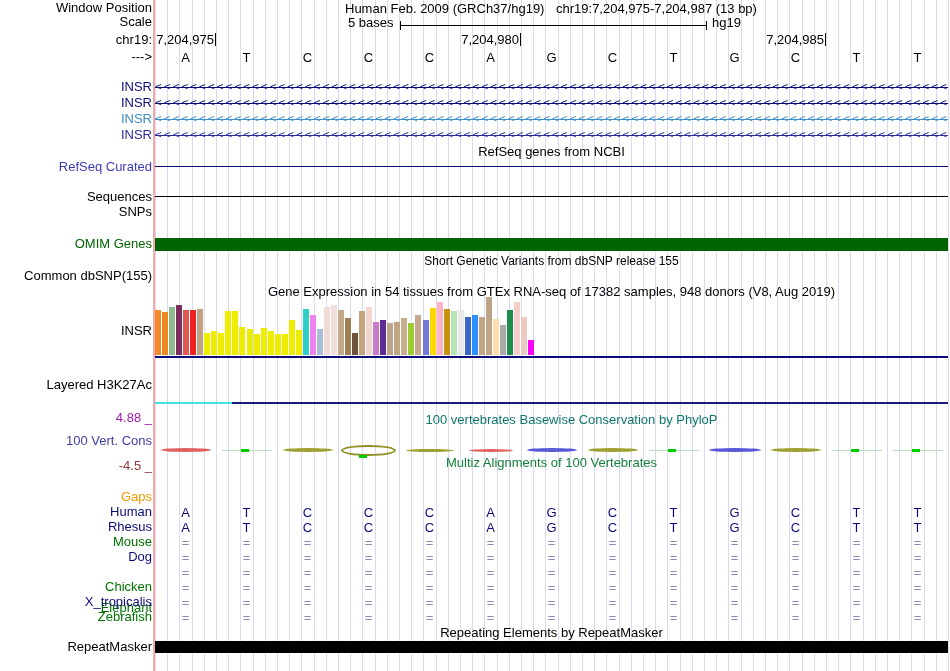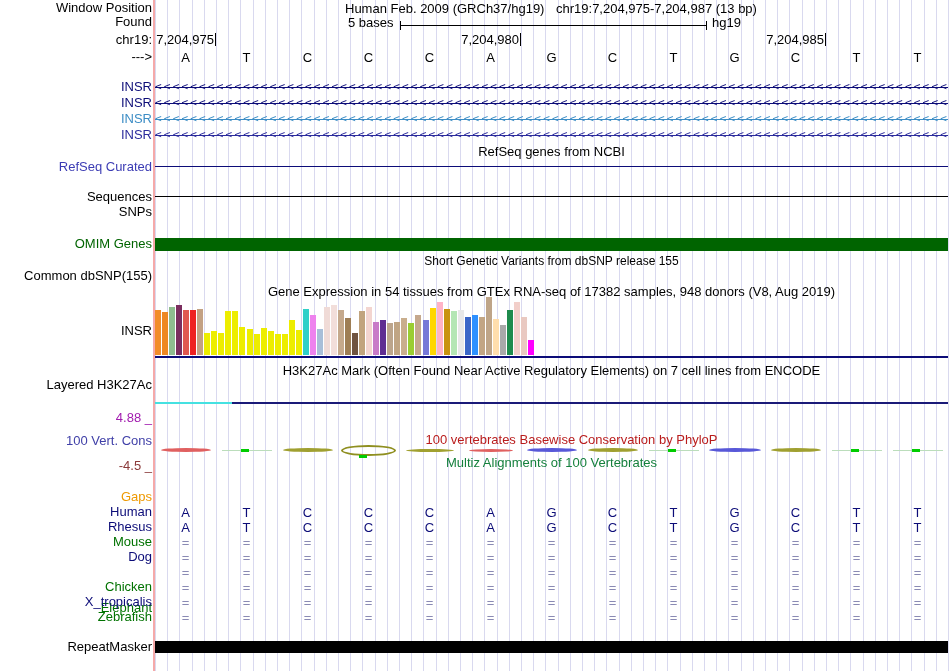--- a/index.html
+++ b/index.html
@@ -35,21 +35,21 @@
 
 <div class="browser">
 
   <div class="grid"></div>
   <div class="pink-line"></div>
 
   <div class="llabel" style="top:1px">Window Position</div>
   <div class="abs" style="left:345px; top:1px">Human Feb. 2009 (GRCh37/hg19)</div>
   <div class="abs" style="left:556px; top:1px">chr19:7,204,975-7,204,987 (13 bp)</div>
 
-  <div class="llabel" style="top:15px">Found</div>
+  <div class="llabel" style="top:15px">Scale</div>
   <div class="abs" style="left:348px; top:15px">5 bases</div>
   <div class="hline" style="left:400px; top:25px; width:307px; height:1px"></div>
   <div class="hline" style="left:400px; top:21px; width:1px; height:9px"></div>
   <div class="hline" style="left:706px; top:21px; width:1px; height:9px"></div>
   <div class="abs" style="left:712px; top:15px">hg19</div>
 
   <div class="llabel" style="top:33px">chr19:</div>
   <div class="rulnum" style="left:126px; top:33px">7,204,975</div>
   <div class="tick" style="left:215px; top:33px"></div>
   <div class="rulnum" style="left:431px; top:33px">7,204,980</div>
@@ -155,27 +155,26 @@
       <div class="gtex-bar" style="left: 330.88px; height: 58px; background: rgb(191, 165, 136);"></div>
       <div class="gtex-bar" style="left: 337.92px; height: 36px; background: rgb(255, 222, 173);"></div>
       <div class="gtex-bar" style="left: 344.96px; height: 30px; background: rgb(169, 169, 169);"></div>
       <div class="gtex-bar" style="left: 352px; height: 45px; background: rgb(31, 139, 77);"></div>
       <div class="gtex-bar" style="left: 359.04px; height: 53px; background: rgb(242, 207, 201);"></div>
       <div class="gtex-bar" style="left: 366.08px; height: 38px; background: rgb(233, 201, 193);"></div>
       <div class="gtex-bar" style="left: 373.12px; height: 15px; background: rgb(255, 0, 255);"></div>
     </div>
   <div class="hline" style="left:155px; top:356px; width:793px; height:2px; background:#0C0C78"></div>
 
-  <div class="title" style="top:364px">H3K27Ac Mark (Often Found Near Active Regulatory Elements) on 7 cell lines from ENCODE</div>
   <div class="llabel" style="top:378px">Layered H3K27Ac</div>
   <div class="hline" style="left:155px; top:402px; width:77px; height:2px; background:#45E1E1"></div>
   <div class="hline" style="left:232px; top:402px; width:716px; height:2px; background:#1A1A78"></div>
 
   <div class="llabel" style="top: 411px; color: #a21caf;">4.88 _</div>
-  <div class="title" style="top: 433px; color: #b91c1c; padding-left: 40px;">100 vertebrates Basewise Conservation by PhyloP</div>
+  <div class="title" style="top: 413px; color: #0f766e; padding-left: 40px;">100 vertebrates Basewise Conservation by PhyloP</div>
   <div class="llabel" style="top: 434px; color: rgb(64, 64, 168);">100 Vert. Cons</div>
   <div class="cons">
       <div class="blob" style="left: 5.5px; top: 5px; width: 50px; height: 4px; background: rgb(224, 96, 96);"></div>
       <div class="dashline" style="left: 66.5px; top: 7px; width: 50px;"></div>
       <div class="gdash" style="left: 85.5px; top: 6px;"></div>
       <div class="blob" style="left: 127.5px; top: 5px; width: 50px; height: 4px; background: rgb(160, 160, 48);"></div>
       <div class="bigblob" style="left: 186px; top: 2px; width: 55px; height: 11px; border-color: rgb(143, 143, 32);"></div>
       <div class="gdash" style="left: 203.5px; top: 12px;"></div>
       <div class="blob" style="left: 250.5px; top: 5.5px; width: 48px; height: 3px; background: rgb(160, 160, 48);"></div>
       <div class="blob" style="left: 313.5px; top: 5.5px; width: 44px; height: 3px; background: rgb(224, 96, 96);"></div>
@@ -325,16 +324,17 @@
       <span class="col">=</span>
       <span class="col">=</span>
       <span class="col">=</span>
       <span class="col">=</span>
       <span class="col">=</span>
       <span class="col">=</span>
       <span class="col">=</span>
       <span class="col">=</span>
     </div>
 
+  <div class="title" style="top:626px">Repeating Elements by RepeatMasker</div>
   <div class="llabel" style="top:640px">RepeatMasker</div>
   <div class="hline" style="left:155px; top:641px; width:793px; height:12px; background:#000"></div>
 
 </div>
 
 </body></html>

